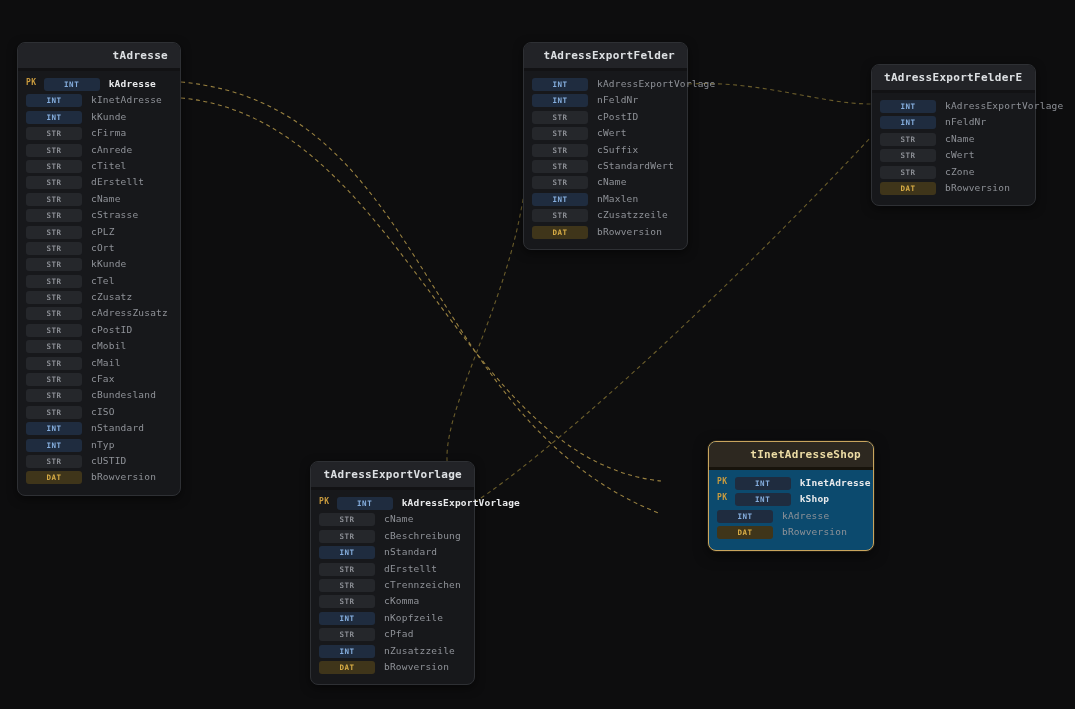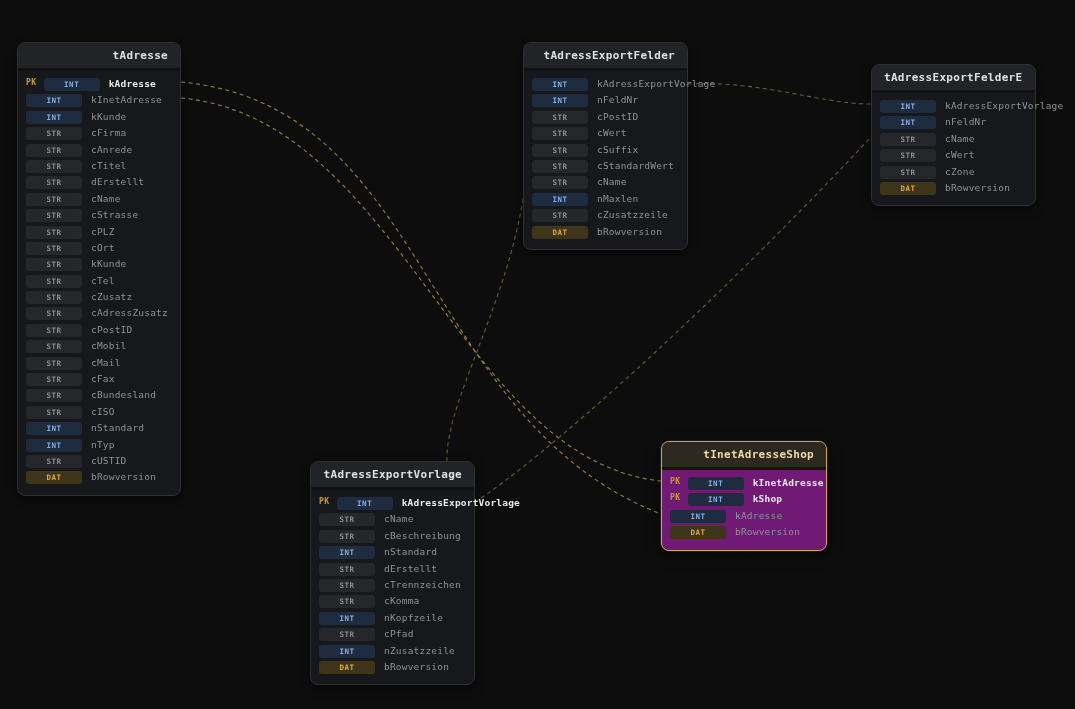--- a/index.html
+++ b/index.html
@@ -39,23 +39,24 @@
     color:#cb9c3e;font-size:8px;font-weight:bold;margin-right:7px;letter-spacing:.5px;
   }
   .badge{
     font-size:7.5px;font-weight:bold;width:24px;text-align:center;
     padding:2px 16px;border-radius:3px;letter-spacing:.5px;margin-right:9px;
     flex:0 0 auto;
   }
   .fname{font-size:9.5px;color:#8f9298;letter-spacing:.2px;}
   .fname.is-pk{color:#e9eaec;font-weight:bold;}
   .table.selected{
-    background:#701a75;
+    background:#0c4a6e;
     border:1.5px solid #c9a55e;
     box-shadow:0 0 0 1px rgba(201,165,94,.12),0 4px 14px rgba(0,0,0,.55);
+    margin-left:47px;
   }
   .table.selected .table-header{
     background:#2d2820;border-bottom-color:#17130b;
   }
   .table.selected .table-title{color:#ecdca5;}
 </style>
 </head>
 <body>
 
 <div id="canvas">

